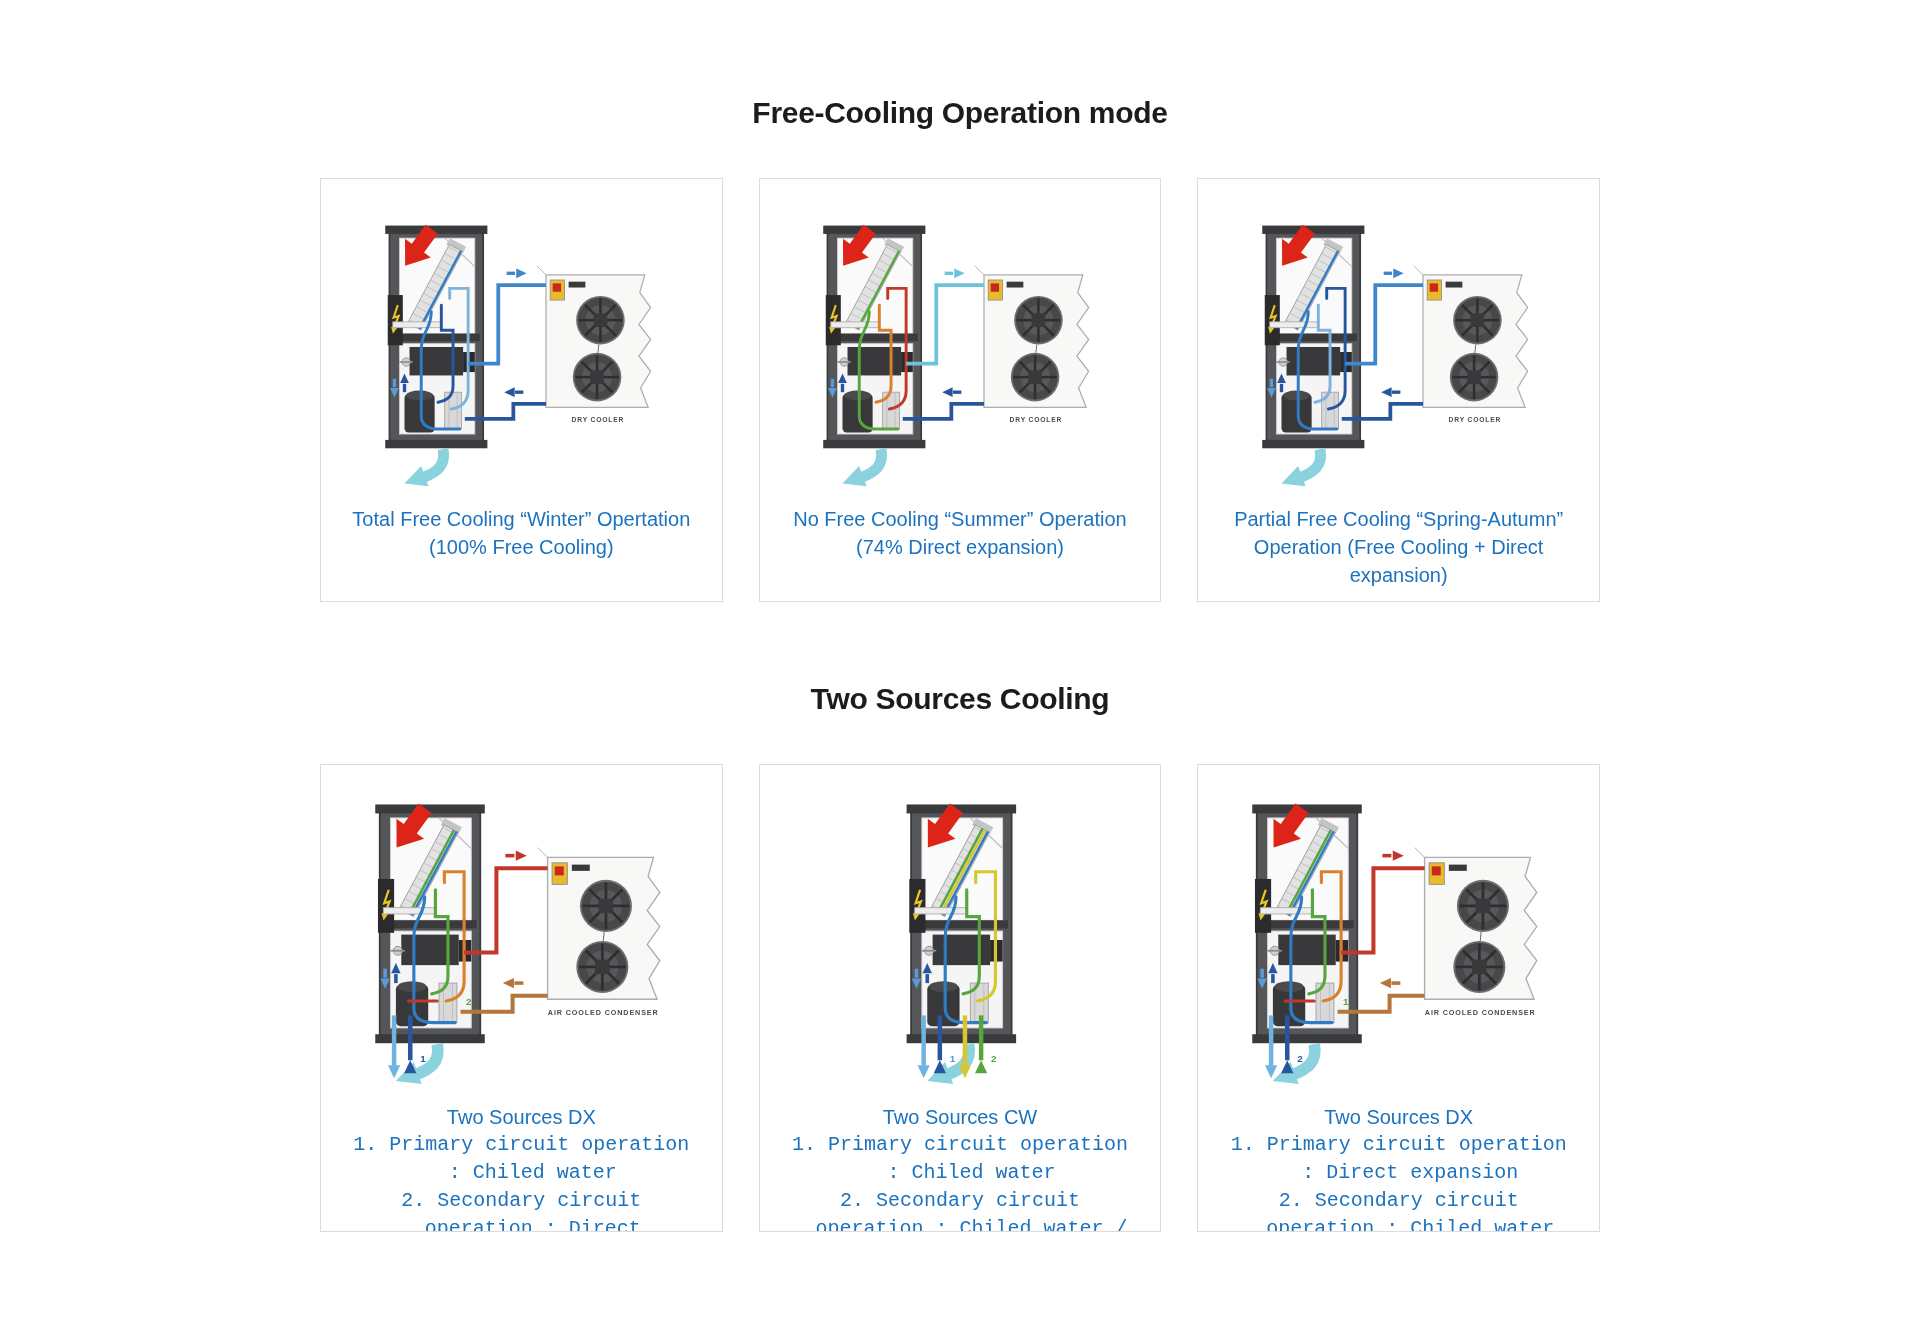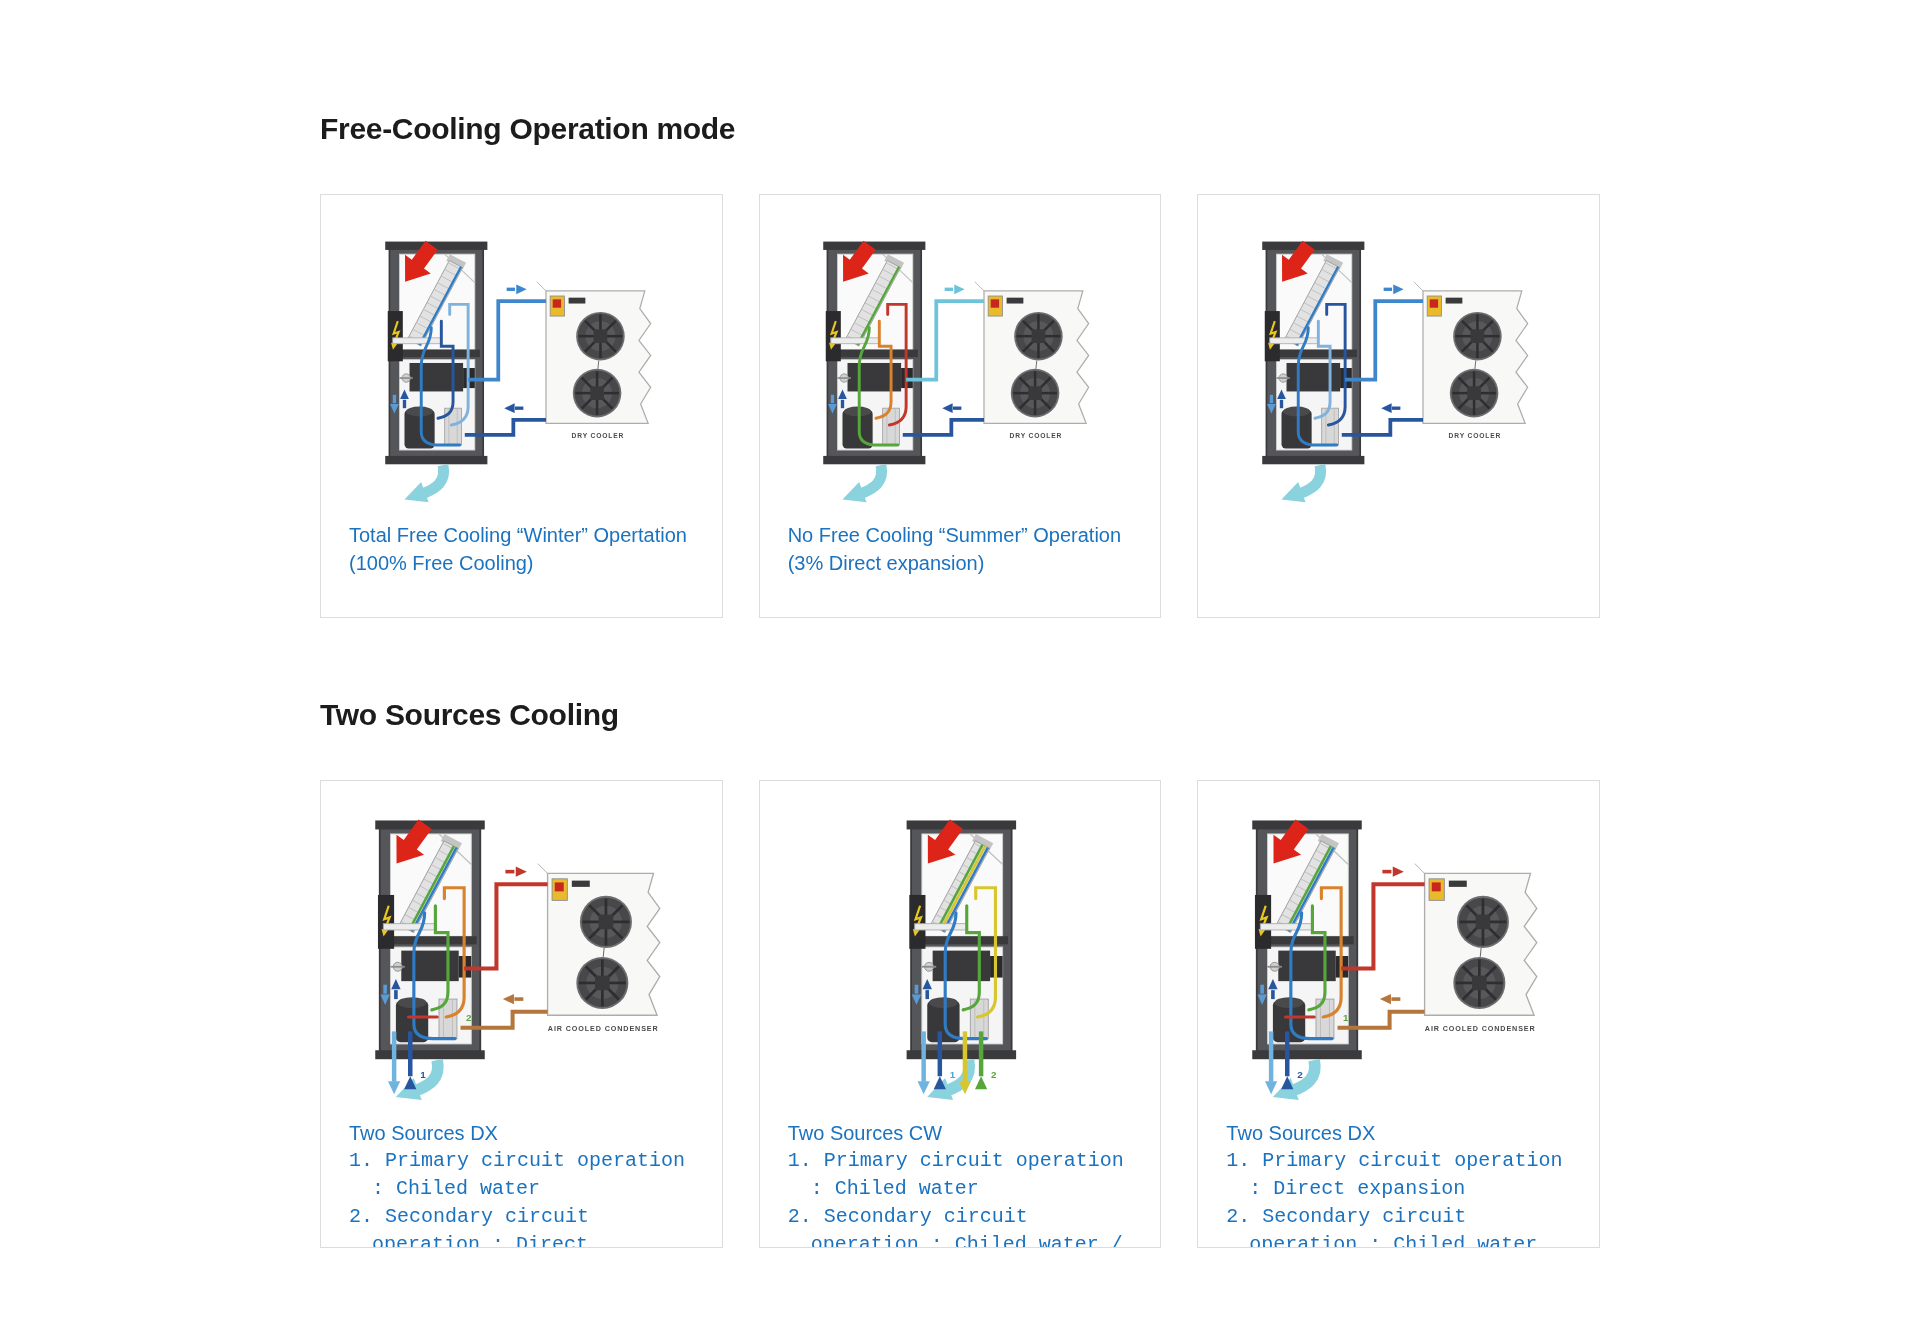--- a/index.html
+++ b/index.html
@@ -2,21 +2,21 @@
 <html><head>
 <meta charset="utf-8">
 <style>
   * { margin:0; padding:0; box-sizing:border-box; }
   html,body { background:#ffffff; }
   body {
     width:1920px; min-height:1333px;
     font-family:"Liberation Sans", sans-serif;
     color:#1c1c1c;
   }
-  .wrap { width:1280px; margin:16px auto; padding-top:96px; }
+  .wrap { width:1280px; margin:0 auto; padding-top:96px;text-align:center; }
   h2.section-title {
     font-size:30px; font-weight:700; color:#1c1c1c;
     letter-spacing:-0.3px; margin-bottom:48px;
   }
   .section + .section { margin-top:80px; }
   .cards {
     display:grid; grid-template-columns:repeat(3,1fr); gap:36px;
   }
   .card {
     border:1px solid #dcdcdc; background:#ffffff;
@@ -250,21 +250,21 @@
                 <path d="M112,246 L170,246 L170,228 L209,228" stroke="#27569f" stroke-width="4.5" fill="none"></path>
                 <polygon points="-5.5,-5.775 6.875,0 -5.5,5.775" transform="translate(166 214) rotate(180)" fill="#27569f"></polygon>
                 <line x1="172" y1="214" x2="182" y2="214" stroke="#27569f" stroke-width="4"></line>
                 <g>
                   <path d="M86,282 C90,302 78,310 62,316" stroke="#8ad2de" stroke-width="13" fill="none"></path>
                   <polygon points="-11,-13 15,0 -11,13" transform="translate(54 318) rotate(160)" fill="#8ad2de"></polygon>
                 </g>
               </g>
             </svg>
           </div>
-        <p class="cap">No Free Cooling “Summer” Operation (3% Direct expansion)</p>
+        <p class="cap">No Free Cooling “Summer” Operation (74% Direct expansion)</p>
       </article>
 
       <article class="card">
         <div class="diagram">
             <svg viewBox="0 0 360 332" xmlns="http://www.w3.org/2000/svg" preserveAspectRatio="xMidYMid meet">
               <g>
                 <rect x="22" y="20" width="112" height="256" fill="#55565a" stroke="#3a3a3d" stroke-width="2"></rect>
                 <rect x="17" y="15" width="122" height="10" fill="#3a3a3d"></rect>
                 <rect x="17" y="271" width="122" height="10" fill="#3a3a3d"></rect>
                 <rect x="34" y="30" width="90" height="114" fill="#fafafa" stroke="#cfcfcf"></rect>
@@ -358,20 +358,21 @@
                 <path d="M112,246 L170,246 L170,228 L209,228" stroke="#27569f" stroke-width="4.5" fill="none"></path>
                 <polygon points="-5.5,-5.775 6.875,0 -5.5,5.775" transform="translate(166 214) rotate(180)" fill="#27569f"></polygon>
                 <line x1="172" y1="214" x2="182" y2="214" stroke="#27569f" stroke-width="4"></line>
                 <g>
                   <path d="M86,282 C90,302 78,310 62,316" stroke="#8ad2de" stroke-width="13" fill="none"></path>
                   <polygon points="-11,-13 15,0 -11,13" transform="translate(54 318) rotate(160)" fill="#8ad2de"></polygon>
                 </g>
               </g>
             </svg>
           </div>
+        <p class="cap">Partial Free Cooling “Spring-Autumn” Operation (Free Cooling + Direct expansion)</p>
       </article>
 
     </div>
   </section>
 
   <section class="section">
     <h2 class="section-title">Two Sources Cooling</h2>
     <div class="cards">
 
       <article class="card tall">

